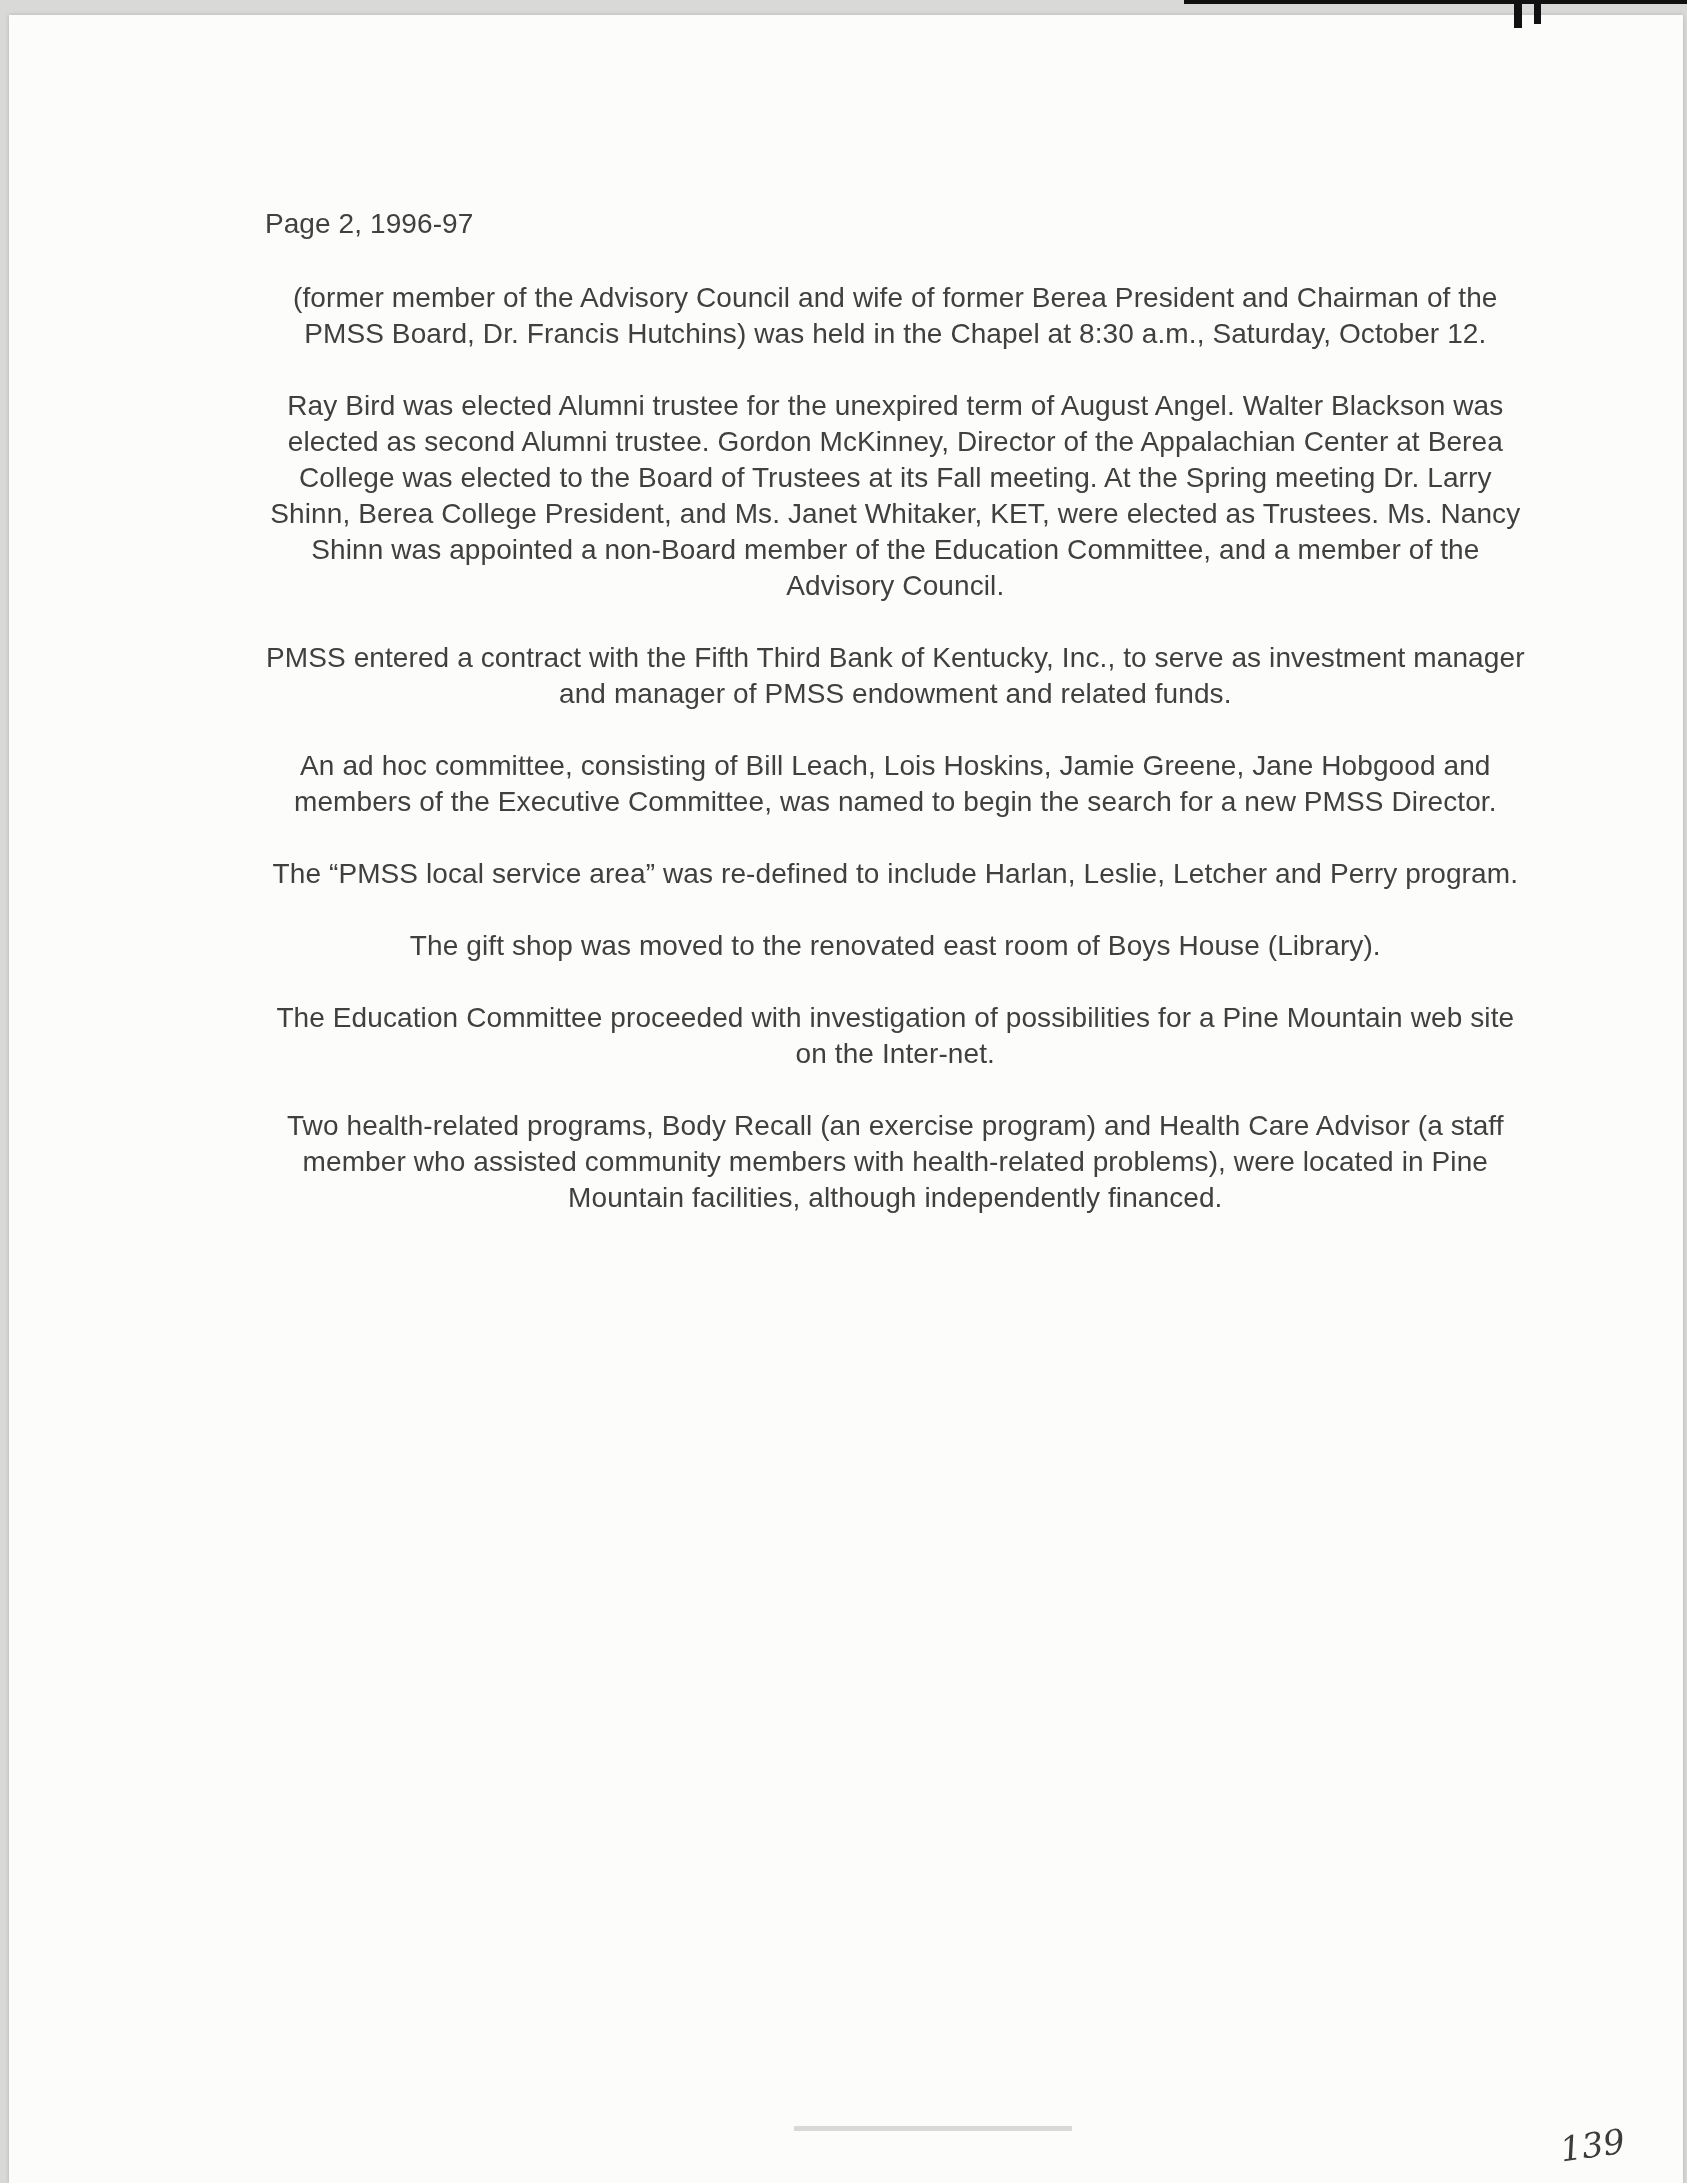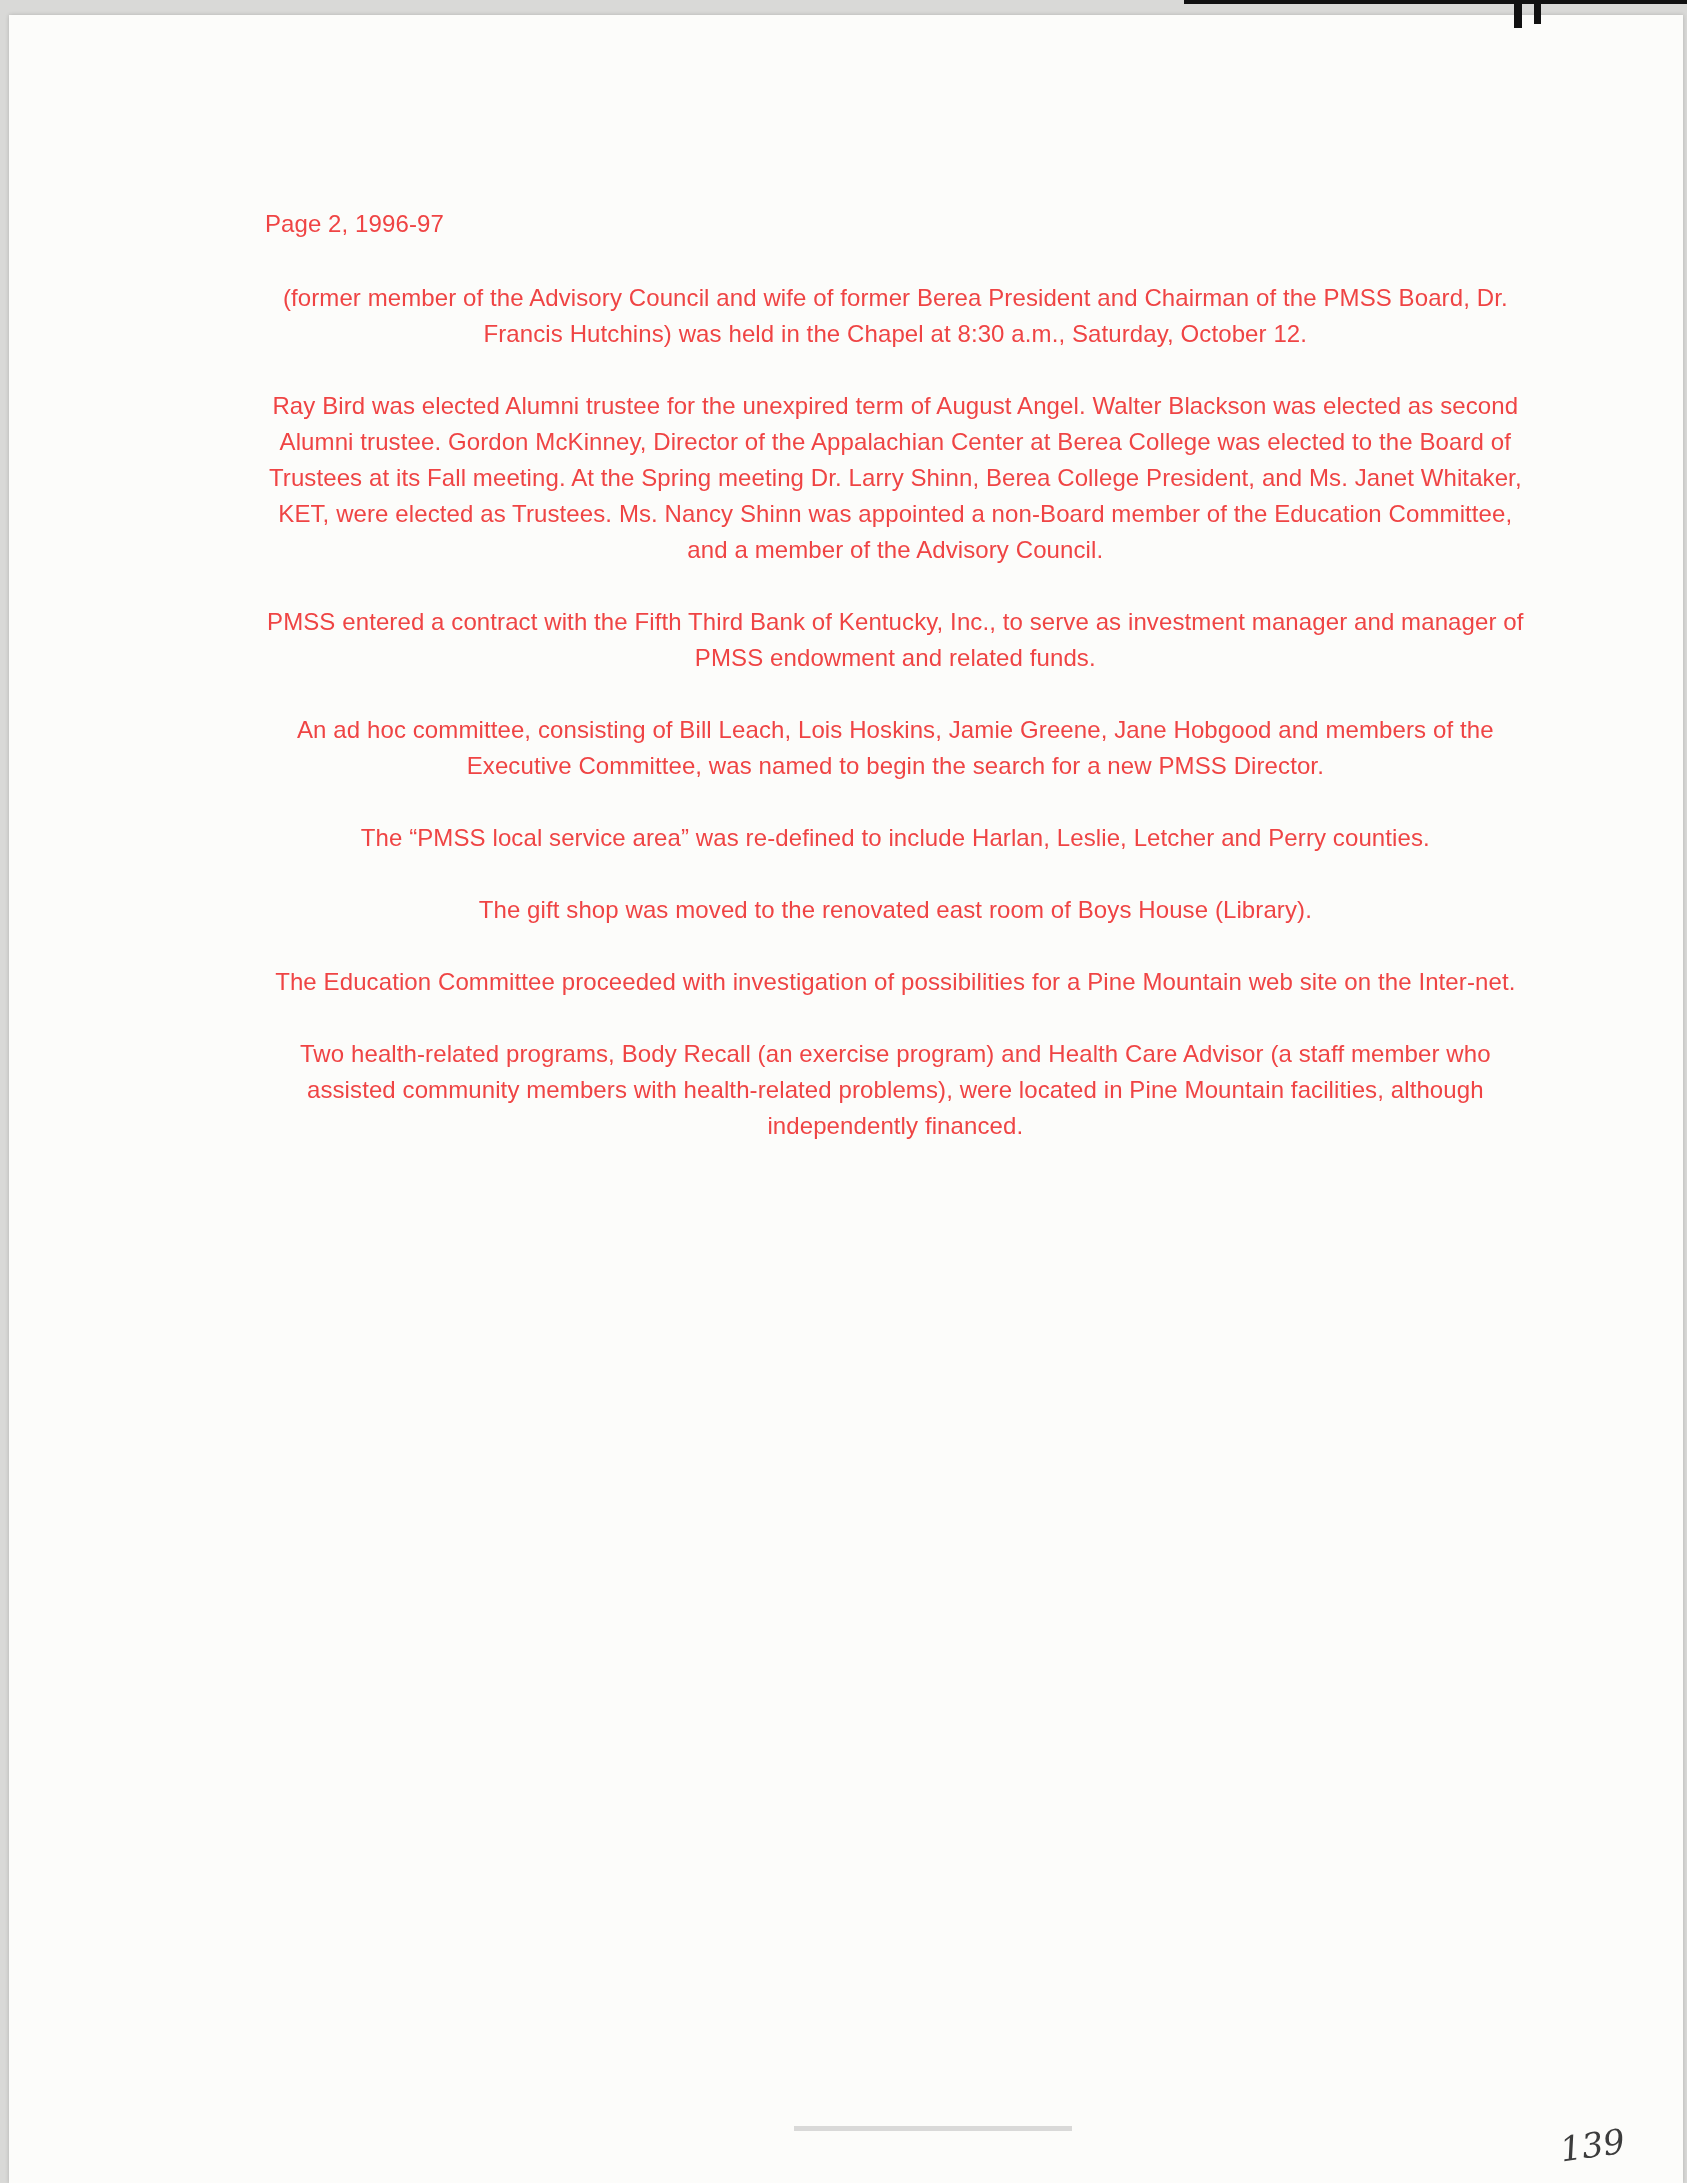--- a/index.html
+++ b/index.html
@@ -39,22 +39,22 @@
   }
   .artifact-smudge {
     left: 794px; top: 2126px; width: 278px; height: 5.3px;
     background: rgba(60,60,60,0.18);
   }
   .content {
     position: absolute;
     left: 249px;
     top: 191px;
     width: 1274px;
-    color: #ef4444;
-    font-size: 24px;
+    color: #404040;
+    font-size: 28px;
     line-height: 36px;
     letter-spacing: 0.1px;
   }
   .page-header {
     margin: 0 0 38px 6.6px;
   }
   .paragraph {
     margin: 0 0 36px 0;
     text-align: center;
   }
@@ -72,21 +72,21 @@
 </head>
 <body>
 
 <div class="paper">
   <div class="content">
     <div class="page-header">Page 2, 1996-97</div>
     <div class="paragraph">(former member of the Advisory Council and wife of former Berea President and Chairman of the PMSS Board, Dr. Francis Hutchins) was held in the Chapel at 8:30 a.m., Saturday, October 12.</div>
     <div class="paragraph">Ray Bird was elected Alumni trustee for the unexpired term of August Angel.  Walter Blackson was elected as second Alumni trustee.  Gordon McKinney, Director of the Appalachian Center at Berea College was elected to the Board of Trustees at its Fall meeting.  At the Spring meeting Dr. Larry Shinn, Berea College President, and Ms. Janet Whitaker, KET, were elected as Trustees.  Ms. Nancy Shinn was appointed a non-Board member of the Education Committee, and a member of the Advisory Council.</div>
     <div class="paragraph">PMSS entered a contract with the Fifth Third Bank of Kentucky, Inc., to serve as investment manager and manager of PMSS endowment and related funds.</div>
     <div class="paragraph">An ad hoc committee, consisting of Bill Leach, Lois Hoskins, Jamie Greene, Jane Hobgood and members of the Executive Committee, was named to begin the search for a new PMSS Director.</div>
-    <div class="paragraph">The “PMSS local service area” was re-defined to include Harlan, Leslie, Letcher and Perry counties.</div>
+    <div class="paragraph">The “PMSS local service area” was re-defined to include Harlan, Leslie, Letcher and Perry program.</div>
     <div class="paragraph">The gift shop was moved to the renovated east room of Boys House (Library).</div>
     <div class="paragraph">The Education Committee proceeded with investigation of possibilities for a Pine Mountain web site on the Inter-net.</div>
     <div class="paragraph">Two health-related programs, Body Recall (an exercise program) and Health Care Advisor (a staff member who assisted community members with health-related problems), were located in Pine Mountain facilities, although independently financed.</div>
   </div>
   <div class="handwritten-number">139</div>
 </div>
 
 <div class="artifact artifact-topline"></div>
 <div class="artifact artifact-tick-1"></div>
 <div class="artifact artifact-tick-2"></div>

